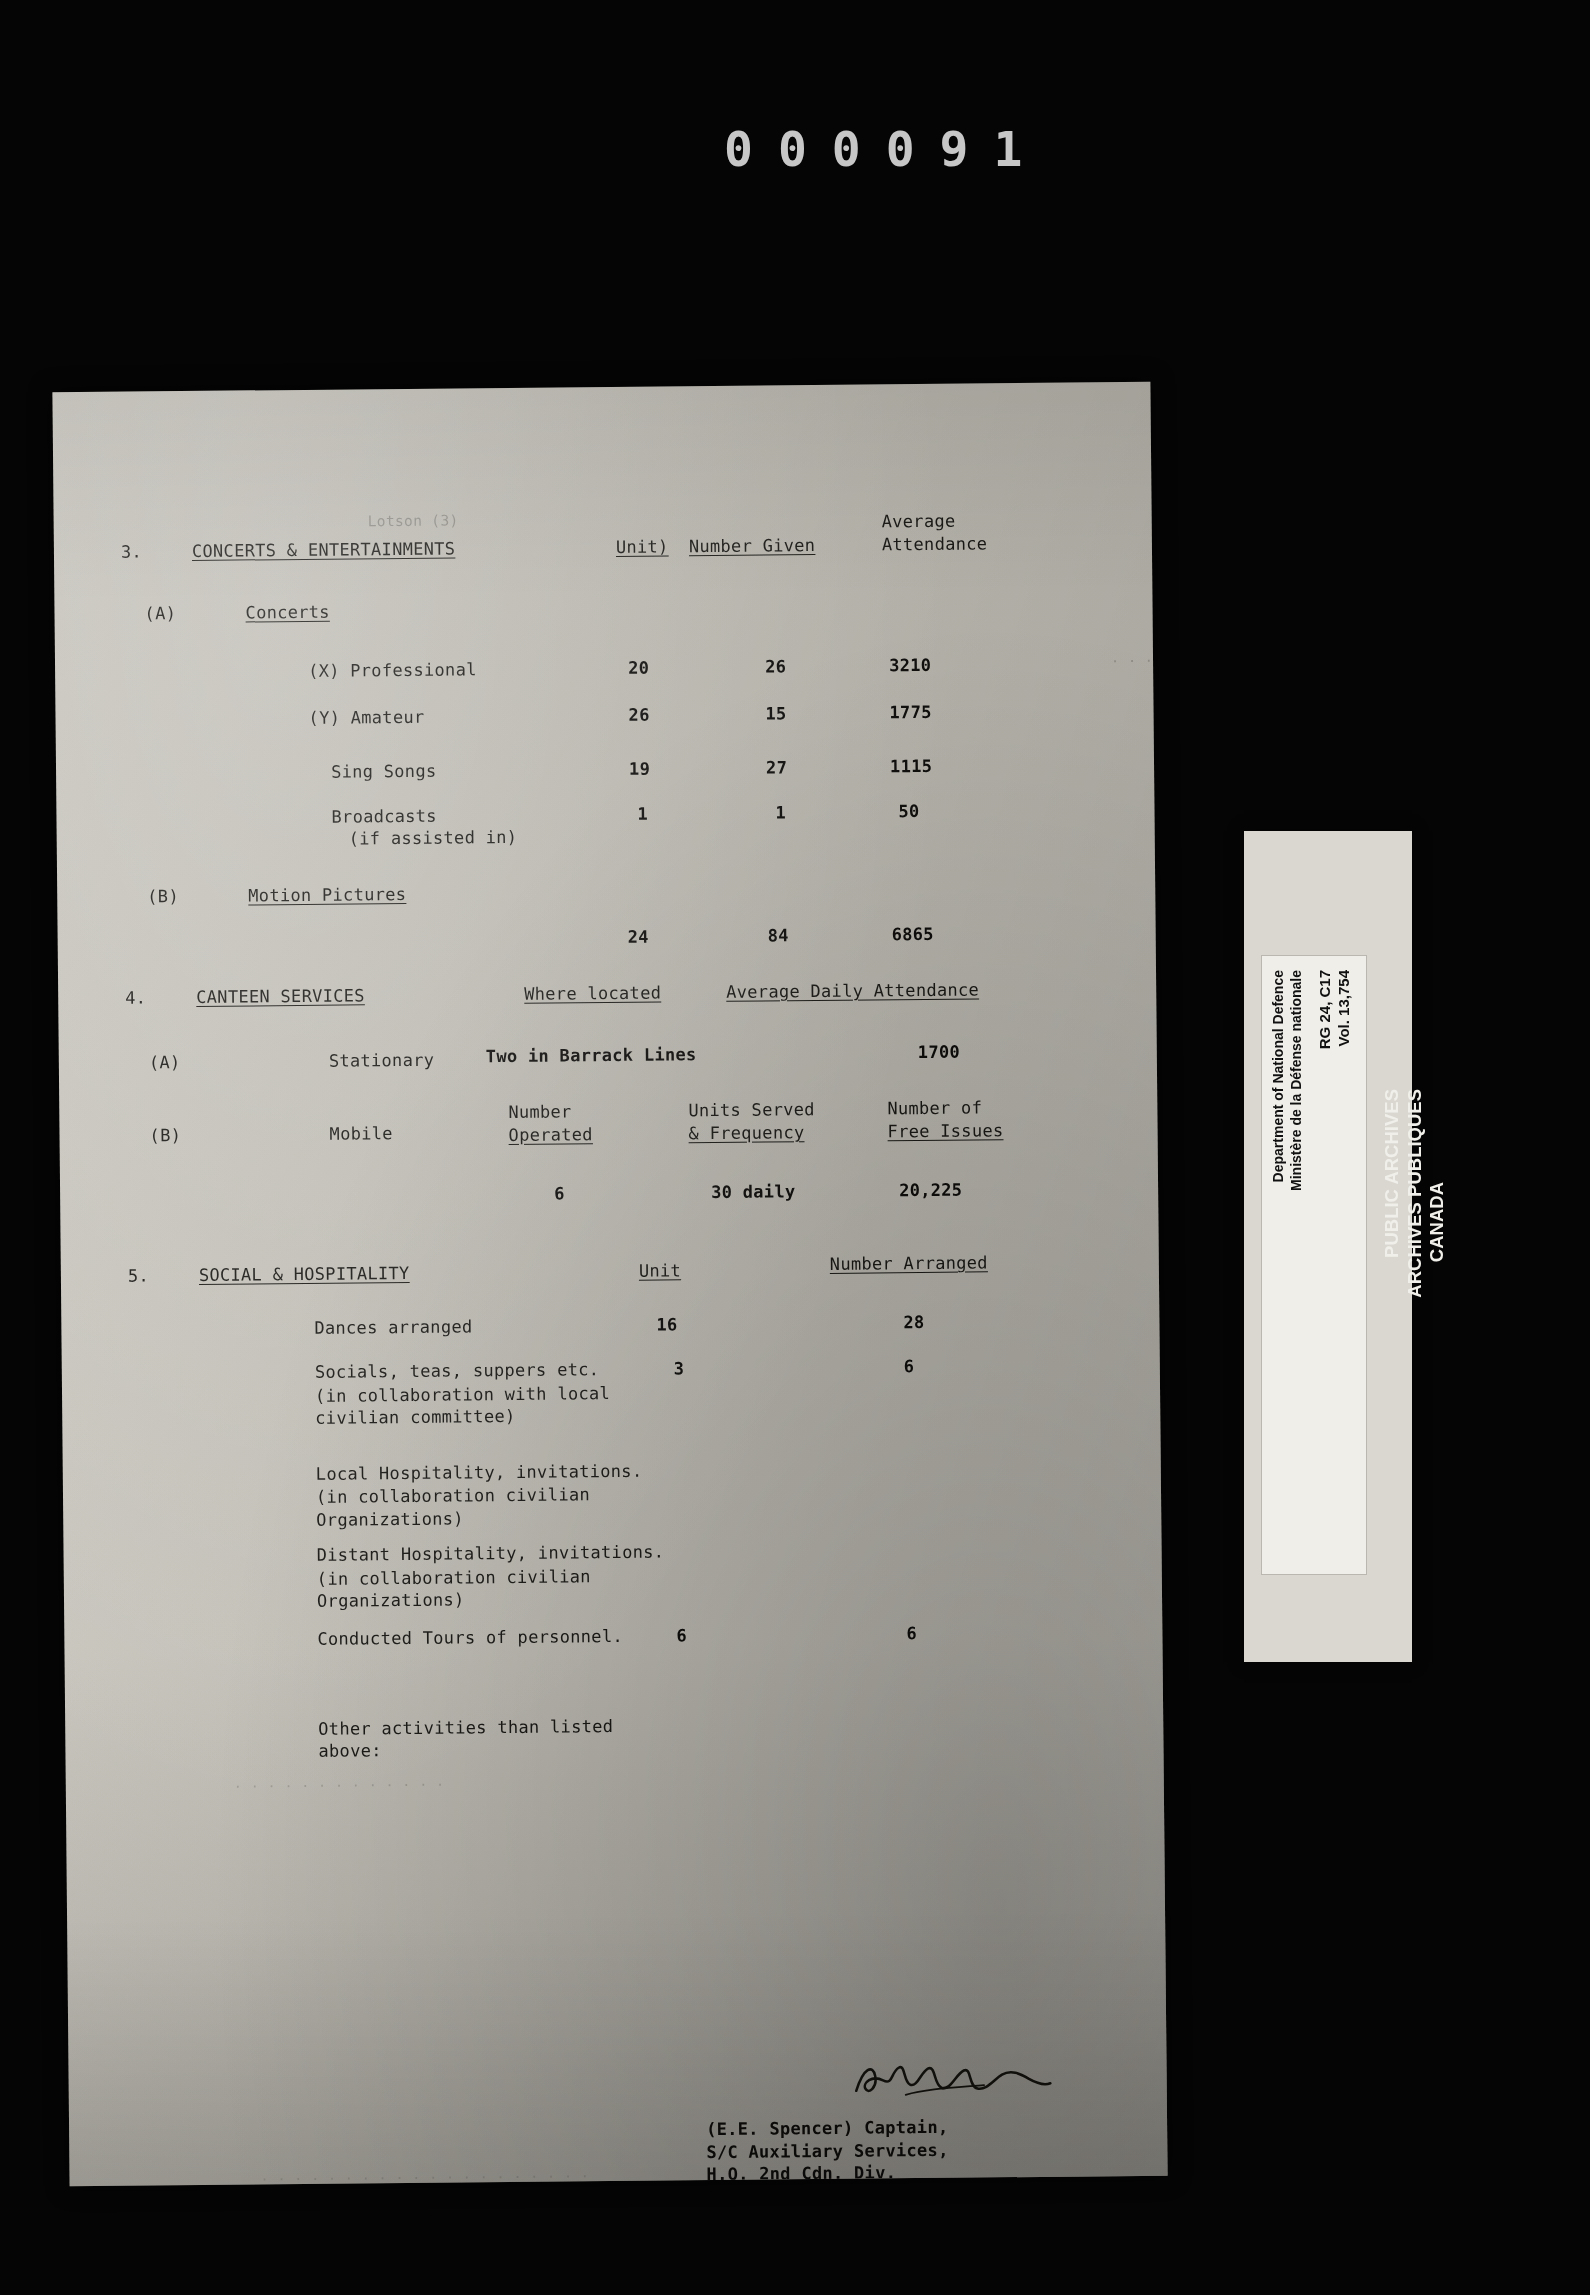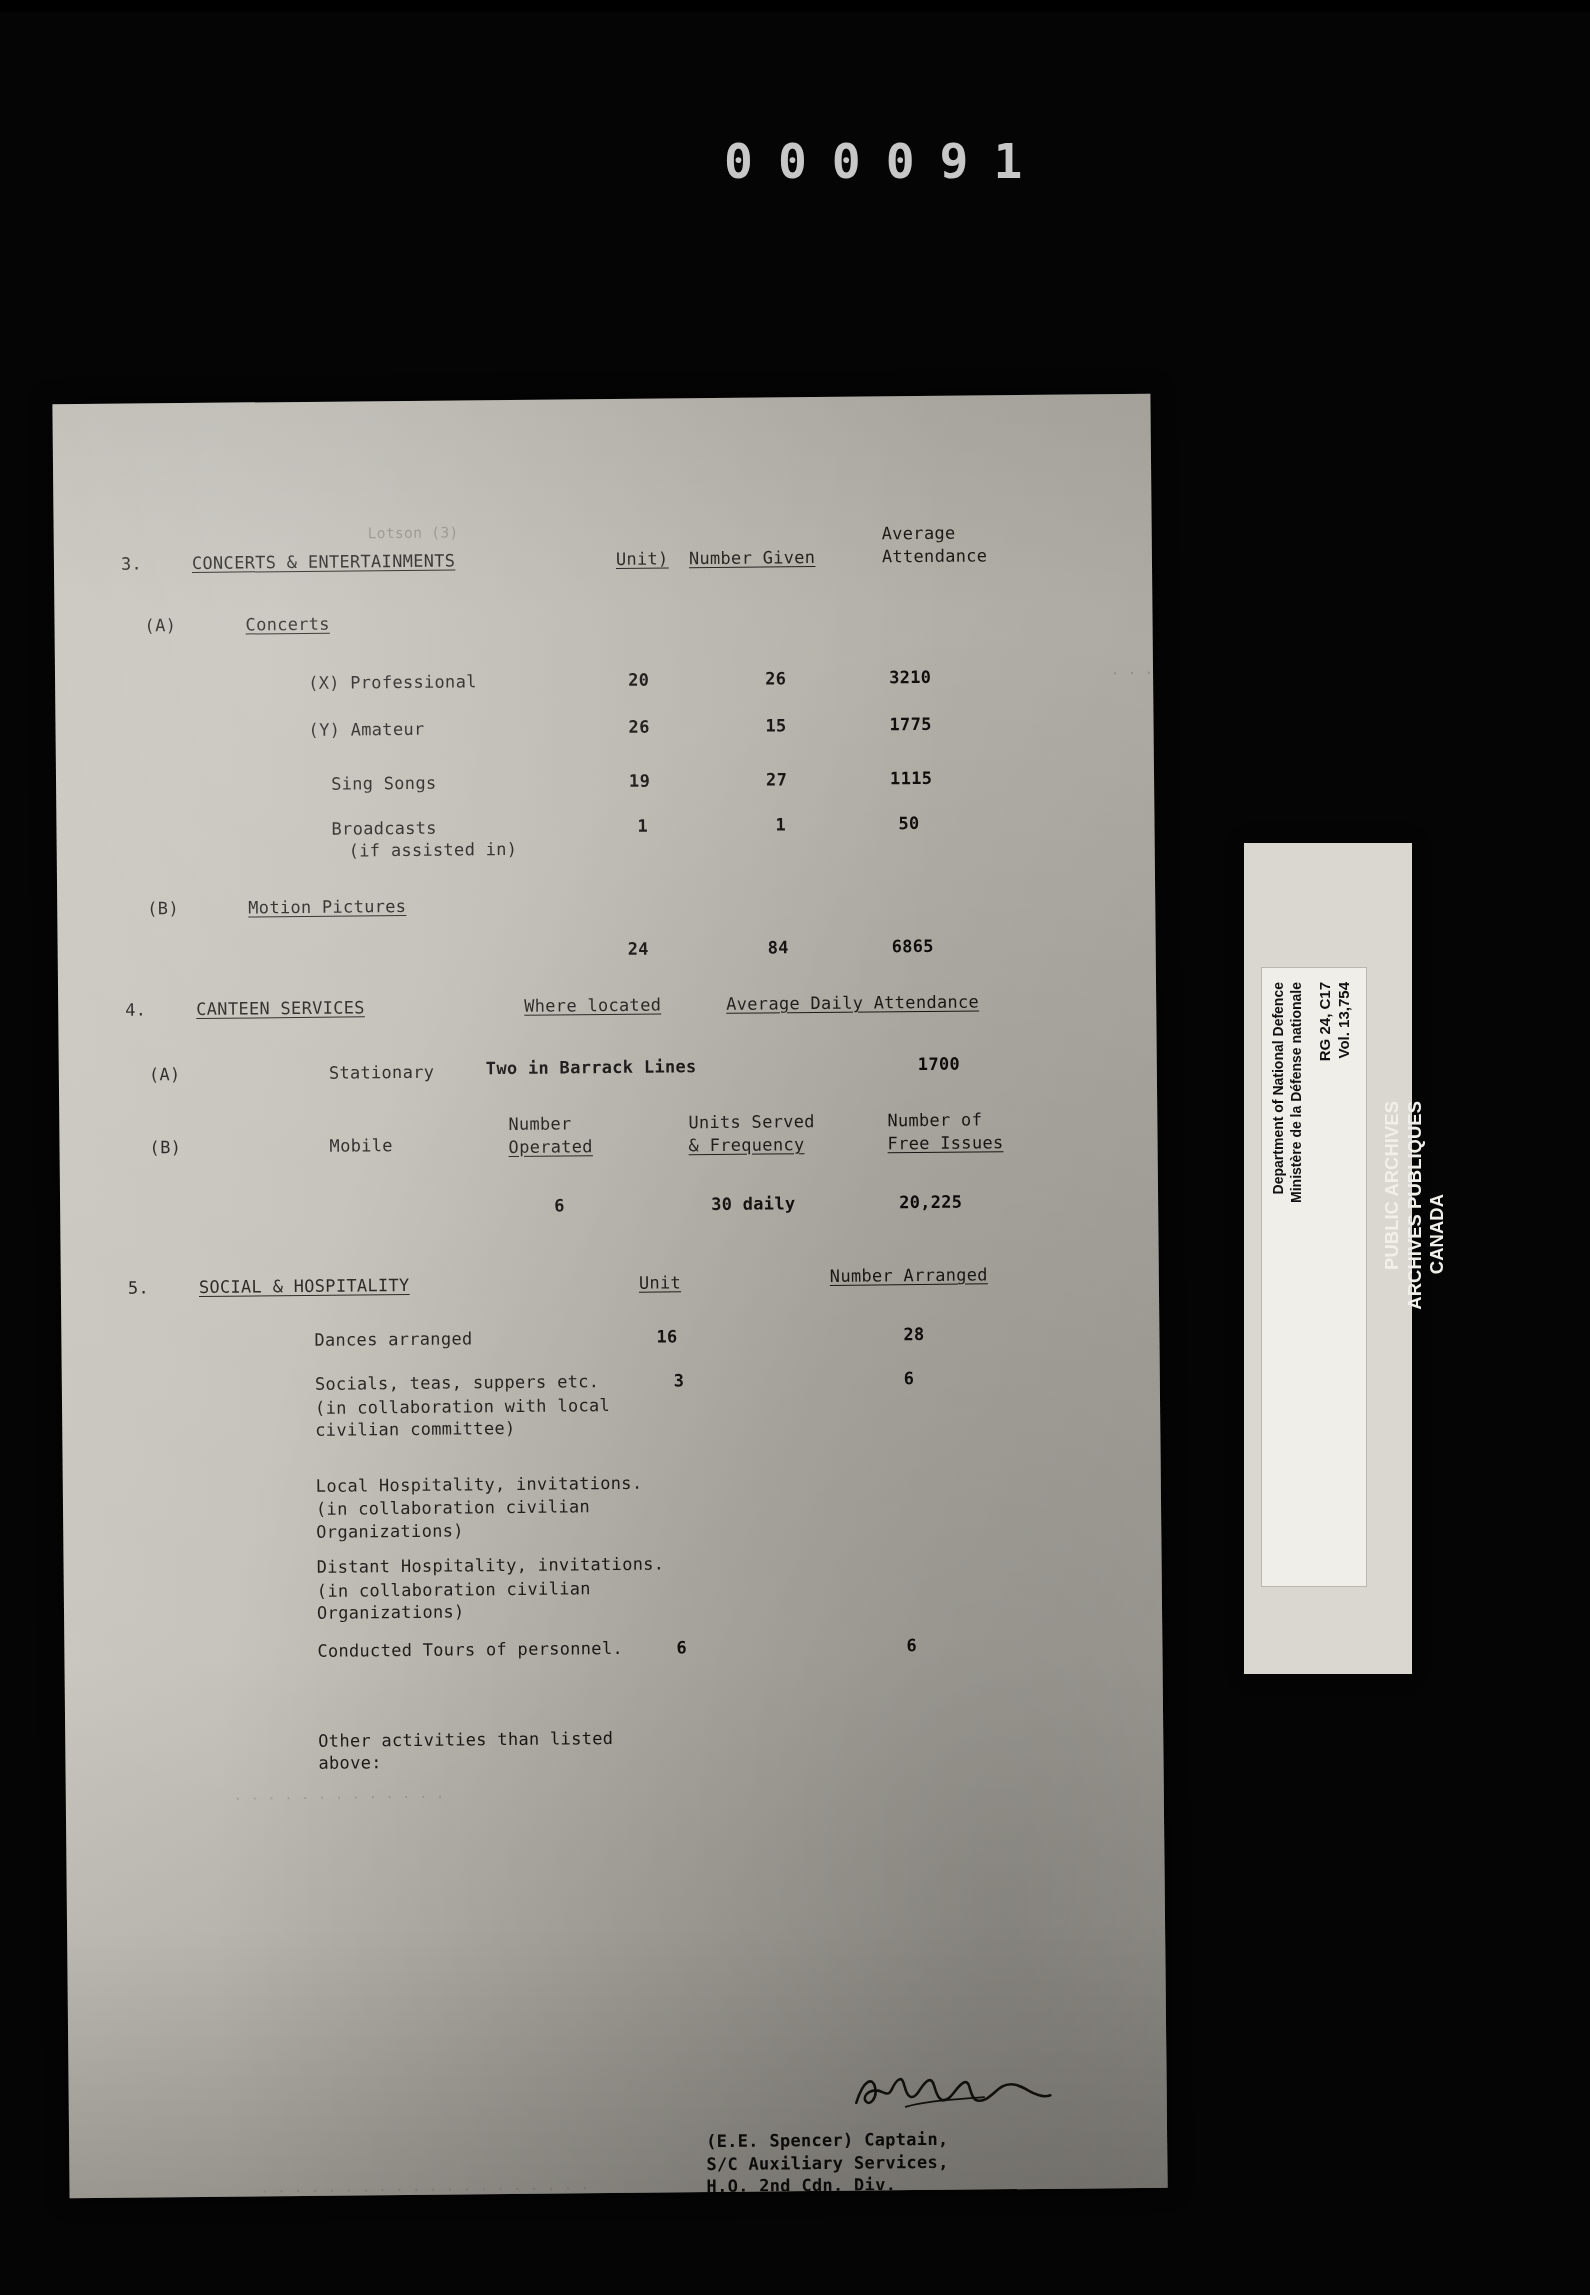--- a/index.html
+++ b/index.html
@@ -13,21 +13,20 @@
     position: relative;
     overflow: hidden;
     font-family: "Liberation Mono", monospace;
   }
 
   
   #frame {
     position: absolute;
     inset: 0;
     background: #050505;
-    margin-top: 12px;
   }
 
   
   #frame-number {
     position: absolute;
     top: 121px;
     left: 724px;
     width: 562px;
     color: #d8d8d8;
     font-family: "DejaVu Sans Mono", monospace;

